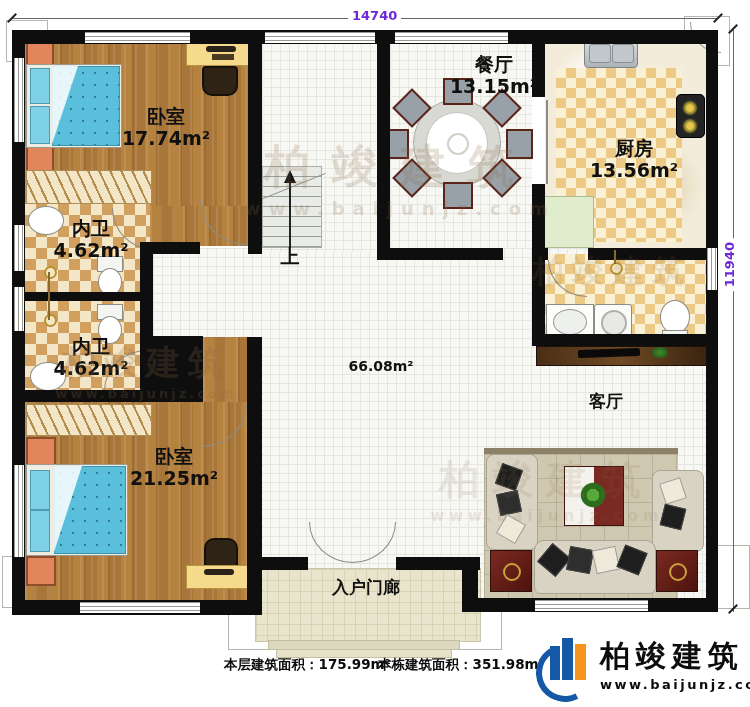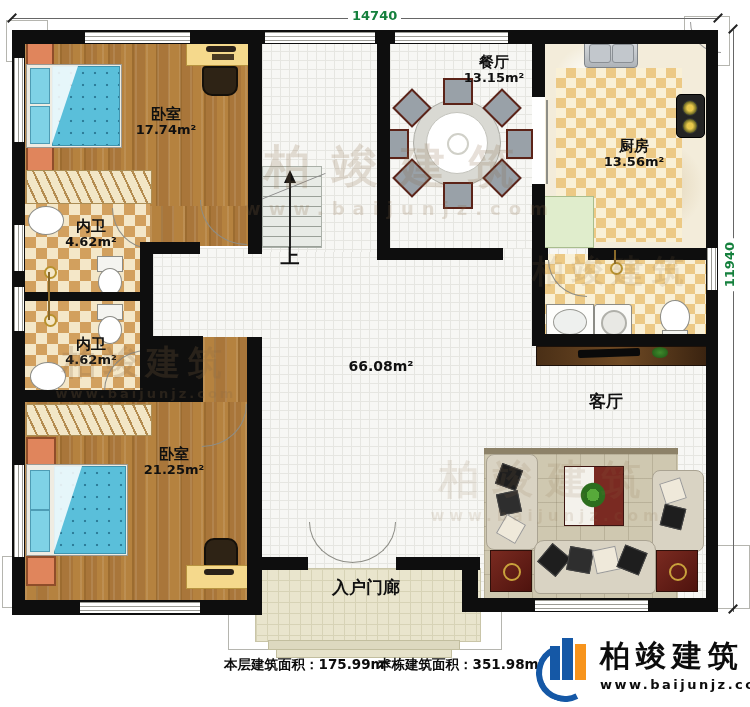--- a/index.html
+++ b/index.html
@@ -23,24 +23,24 @@
      background:conic-gradient(#ecc985 90deg,#f9f0d6 90deg 180deg,#ecc985 180deg 270deg,#f9f0d6 270deg);
      background-size:20px 20px;}
   .floor-marble{position:absolute;z-index:6;background:#f3ecda;
      background-image:radial-gradient(circle at 30% 20%,rgba(255,255,255,.7) 0 8%,transparent 20%),
      radial-gradient(circle at 70% 70%,rgba(210,190,150,.35) 0 10%,transparent 25%);}
   .floor-porch{position:absolute;z-index:4;background:#e9e5cd;
      background-image:linear-gradient(#d7d3b6 1px,transparent 1px),linear-gradient(90deg,#d7d3b6 1px,transparent 1px);
      background-size:11px 11px;border:1px solid #c9c5a8;}
   .furn{position:absolute;z-index:20;}
   .label{position:absolute;z-index:50;color:#101010;font-weight:bold;text-align:center;line-height:1.15;}
-  .label .nm{font-size:15px;display:block;}
-  .label .ar{font-size:13px;display:block;}
+  .label .nm{font-size:19px;display:block;}
+  .label .ar{font-size:19px;display:block;}
   .arc{position:absolute;z-index:25;}
-  .dim{position:absolute;z-index:55;color:#15803d;font-weight:bold;font-size:13px;}
+  .dim{position:absolute;z-index:55;color:#6d28d9;font-weight:bold;font-size:13px;}
   .dimline{position:absolute;background:#666;z-index:12;}
   .tick{position:absolute;width:12px;height:2px;background:#222;transform:rotate(-45deg);z-index:13;}
   .bracket{position:absolute;border:1px solid #b5b5af;background:#fff;z-index:2;}
   .wm{position:absolute;z-index:60;pointer-events:none;color:#8a6a46;text-align:center;}
   .wm .t{font-weight:bold;display:block;}
   .wm .u{font-weight:bold;display:block;letter-spacing:4px;}
   .caption{position:absolute;z-index:70;color:#0c0c0c;}
   .spec-line{font-size:13.5px;font-weight:bold;margin-bottom:7px;white-space:nowrap;}
   .pillow{position:absolute;background:#1e1e1e;border:1px solid #444;}
   .sofa{position:absolute;background:#d9d3c3;border:1px solid #aaa392;border-radius:8px;z-index:21;}

